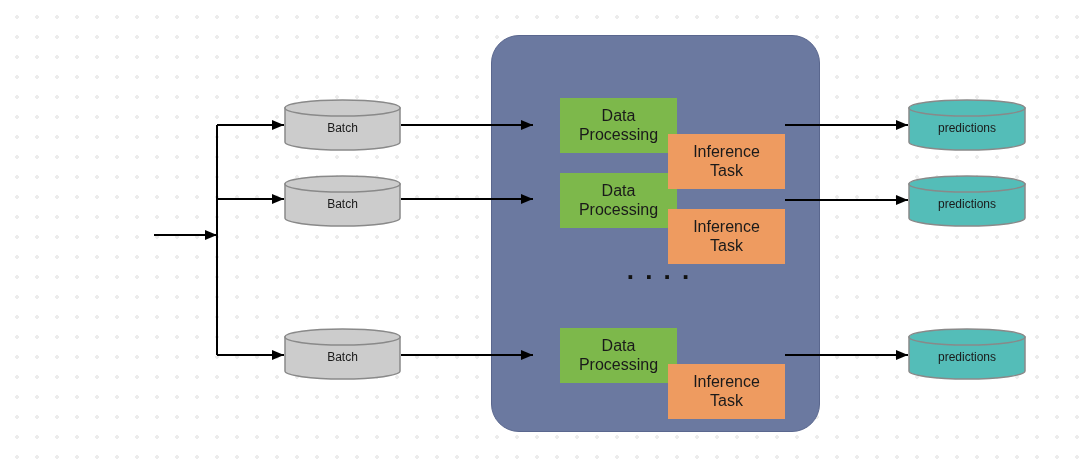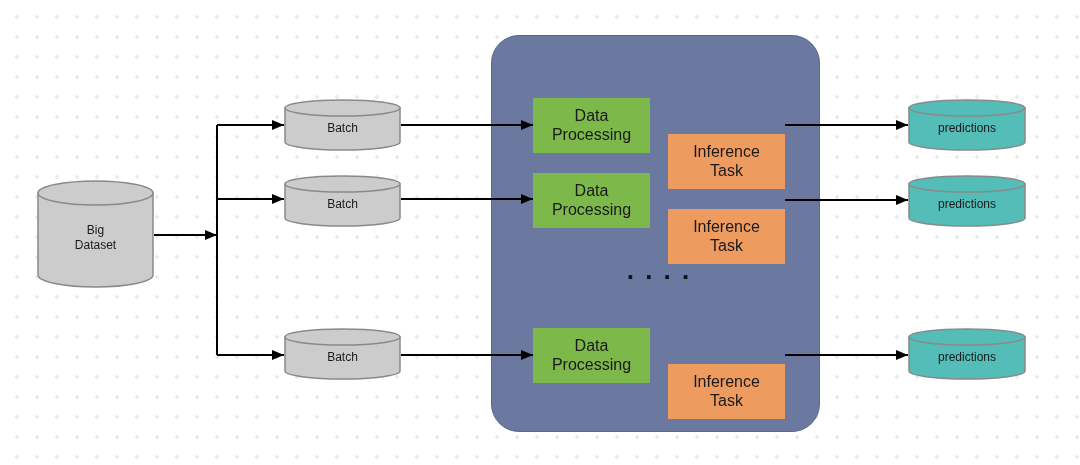--- a/index.html
+++ b/index.html
@@ -33,21 +33,21 @@
   .container-box{
     position:absolute;left:491px;top:35px;width:329px;height:397px;
     background:var(--c-container-fill);border:1px solid var(--c-container-stroke);
     border-radius:28px;
   }
   .proc-box,.inf-box{
     position:absolute;width:117px;height:55px;
     display:flex;align-items:center;justify-content:center;text-align:center;
     font-size:16px;line-height:1.16;white-space:pre-line;color:var(--c-text);
   }
-  .proc-box{left:533px;background:var(--c-processing-fill);}
+  .proc-box{left:560px;background:var(--c-processing-fill);}
   .inf-box{left:668px;background:var(--c-inference-fill);margin-top:36px;}
   .row1{top:98px;} .row2{top:173px;} .row3{top:328px;}
   .cyl-batch{left:284px;width:117px;height:52px;}
   .cyl-pred{left:908px;width:118px;height:52px;padding-left:23px;}
   .cyl-batch.r1,.cyl-pred.r1{top:99px;}
   .cyl-batch.r2,.cyl-pred.r2{top:175px;}
   .cyl-batch.r3,.cyl-pred.r3{top:328px;}
   .cyl-big{left:37px;top:180px;width:117px;height:108px;}
   .ellipsis{
     position:absolute;left:533px;top:250px;width:252px;height:40px;
@@ -57,28 +57,20 @@
   .connectors{position:absolute;inset:0;pointer-events:none;}
   .connectors path{stroke:var(--c-arrow);stroke-width:2;fill:none;}
 </style>
 </head>
 <body>
 
 <div class="canvas">
 
   <div class="container-box"></div>
 
-  <div class="node cyl cyl-gray cyl-big">
-    <svg viewBox="0 0 117 108">
-      <path class="cyl-body" d="M1,13 V95 A57.5,12 0 0 0 116,95 V13 Z"></path>
-      <ellipse class="cyl-top" cx="58.5" cy="13" rx="57.5" ry="12"></ellipse>
-    </svg>
-    <div class="cyl-label">Big
-Dataset</div>
-  </div>
 
   <div class="node cyl cyl-gray cyl-batch r1">
     <svg viewBox="0 0 117 52">
       <path class="cyl-body" d="M1,9 V43 A57.5,8 0 0 0 116,43 V9 Z"></path>
       <ellipse class="cyl-top" cx="58.5" cy="9" rx="57.5" ry="8"></ellipse>
     </svg>
     <div class="cyl-label">Batch</div>
   </div>
   <div class="node cyl cyl-gray cyl-batch r2">
     <svg viewBox="0 0 117 52">

